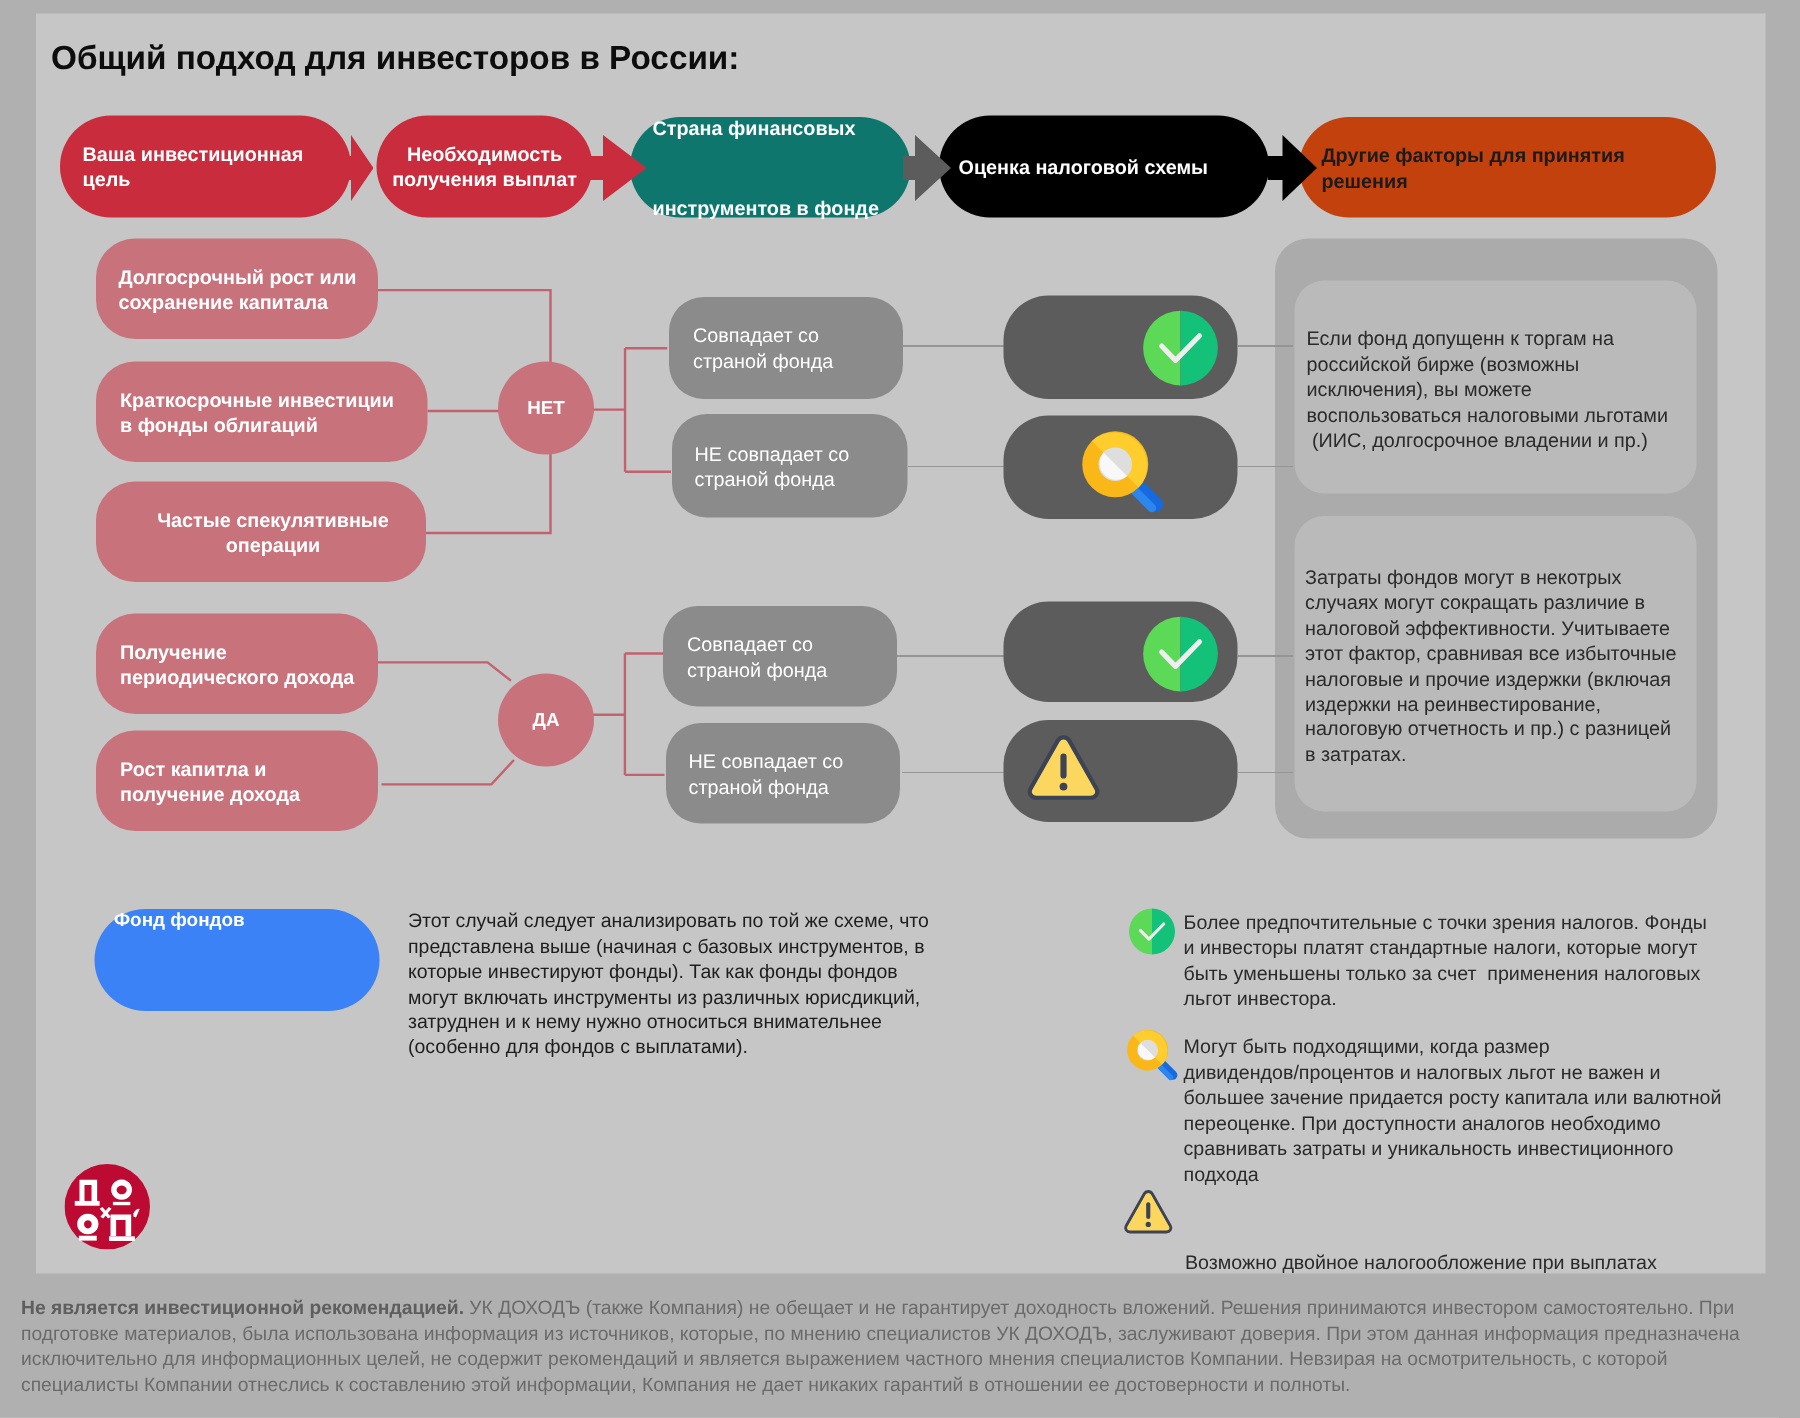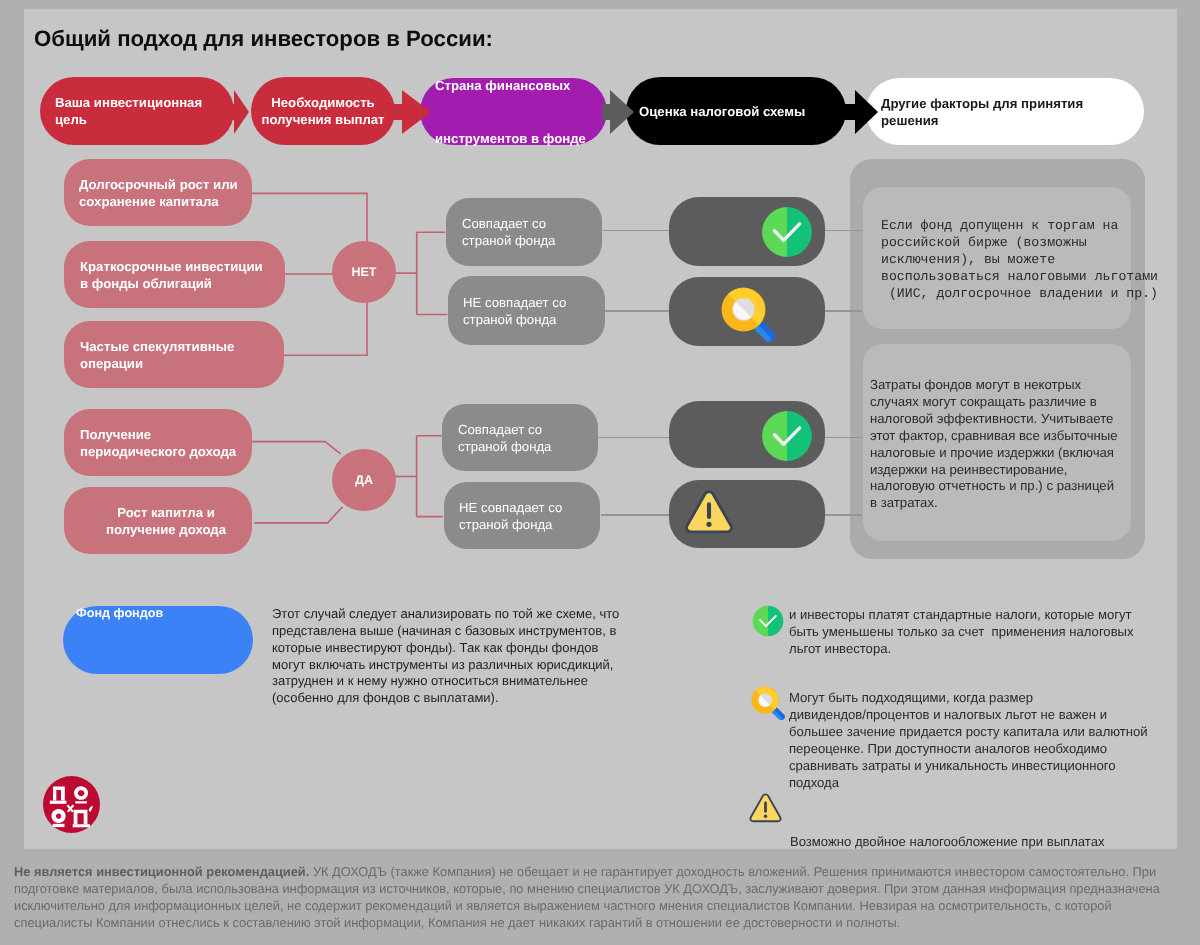--- a/index.html
+++ b/index.html
@@ -17,23 +17,23 @@
   .panel{left:24px;top:9px;width:1153px;height:840px;background:#c6c6c6;}
 
   
   .title{left:34px;top:26px;font-size:22.2px;font-weight:bold;color:#0d0d0d;white-space:nowrap;}
 
   
   .flowbox{border-radius:34px;color:#fff;font-size:13.2px;font-weight:bold;
            display:flex;flex-direction:column;justify-content:center;}
   .flowbox span{display:block;line-height:17px;white-space:nowrap;}
   .flowbox.red{background:#c92c3c;}
-  .flowbox.grey{background:#a21caf;gap:36px;}
+  .flowbox.grey{background:#0f766e;gap:36px;}
   .flowbox.black{background:#000;}
-  .flowbox.light{background:#ffffff;color:#1b1b1b;}
+  .flowbox.light{background:#c2410c;color:#1b1b1b;}
 
   
   .goal{background:#c8737c;border-radius:26px;color:#fff;font-size:13.2px;font-weight:bold;
         display:flex;flex-direction:column;justify-content:center;}
   .goal span{display:block;line-height:17px;white-space:nowrap;}
 
   
   .dec{background:#c8737c;border-radius:50%;color:#fff;font-size:12.5px;font-weight:bold;
        display:flex;align-items:center;justify-content:center;}
 
@@ -101,21 +101,21 @@
     <span>Другие факторы для принятия</span>
     <span>решения</span>
   </div>
 
     <svg class="abs" style="left:845px;top:90px;" width="33" height="44" viewBox="0 0 33 44">
     <path d="M0 14 L10 14 L10 0 L33 22 L10 44 L10 30 L0 30 Z" fill="#000"></path>
   </svg>
 
   <div class="abs notebox-outer" style="left:850px;top:159px;width:295px;height:400px;"></div>
   <div class="abs notebox" style="left:863px;top:187px;width:268px;height:142px;">
-    <div class="abs notetext" style="left:18px;top:31px;font-family:Liberation Mono, monospace;">
+    <div class="abs notetext" style="left:8px;top:31px;">
       <span>Если фонд допущенн к торгам на</span>
       <span>российской бирже (возможны</span>
       <span>исключения), вы можете</span>
       <span>воспользоваться налоговыми льготами</span>
       <span> (ИИС, долгосрочное владении и пр.)</span>
     </div>
   </div>
   <div class="abs notebox" style="left:863px;top:344px;width:268px;height:197px;">
     <div class="abs notetext" style="left:7px;top:33px;">
       <span>Затраты фондов могут в некотрых</span>
@@ -154,33 +154,33 @@
   </svg>
 
   <div class="abs goal" style="left:64px;top:159px;width:188px;height:67px;padding-left:15px;">
     <span>Долгосрочный рост или</span>
     <span>сохранение капитала</span>
   </div>
   <div class="abs goal" style="left:64px;top:241px;width:221px;height:67px;padding-left:16px;">
     <span>Краткосрочные инвестиции</span>
     <span>в фонды облигаций</span>
   </div>
-  <div class="abs goal" style="left:64px;top:321px;width:220px;height:67px;padding-left:16px;">
+  <div class="abs goal" style="left:64px;top:321px;width:220px;height:67px;padding-left:16px;text-align:center;">
     <span>Частые спекулятивные</span>
     <span>операции</span>
   </div>
   <div class="abs dec" style="left:332px;top:241px;width:64px;height:62px;">
     <span>НЕТ</span>
   </div>
 
   <div class="abs goal" style="left:64px;top:409px;width:188px;height:67px;padding-left:16px;">
     <span>Получение</span>
     <span>периодического дохода</span>
   </div>
-  <div class="abs goal" style="left:64px;top:487px;width:188px;height:67px;padding-left:16px;align-items:center;">
+  <div class="abs goal" style="left:64px;top:487px;width:188px;height:67px;padding-left:16px;">
     <span>Рост капитла и</span>
     <span>получение дохода</span>
   </div>
   <div class="abs dec" style="left:332px;top:449px;width:64px;height:62px;">
     <span>ДА</span>
   </div>
 
   <div class="abs mid" style="left:446px;top:198px;width:156px;height:68px;padding-left:16px;">
     <span>Совпадает со</span>
     <span>страной фонда</span>
@@ -258,20 +258,21 @@
       <path d="M80.6 58 q2.6 -5.8 7.3 -5.5 l-4.3 10 -3 -1 z"></path>
     </g>
   </svg>
 
   <svg class="abs" style="left:752px;top:605px;" width="32" height="32" viewBox="0 0 48 48">
     <path d="M24 1 A23 23 0 0 0 24 47 Z" fill="#5bd957"></path>
     <path d="M24 1 A23 23 0 0 1 24 47 Z" fill="#13c178"></path>
     <path d="M12.4 22.8 L20.9 31.6 L35.7 16.5" fill="none" stroke="#eeeeee" stroke-width="3.15" stroke-linecap="round" stroke-linejoin="round"></path>
   </svg>
   <div class="abs legtext" style="left:789px;top:606px;">
+    <span>Более предпочтительные с точки зрения налогов. Фонды</span>
     <span>и инвесторы платят стандартные налоги, которые могут</span>
     <span>быть уменьшены только за счет  применения налоговых</span>
     <span>льгот инвестора.</span>
   </div>
 
   <svg class="abs" style="left:748px;top:683px;" width="41" height="41" viewBox="0 0 48 48">
     <path d="M31.5 31.5 L39.5 39.5" stroke="#1769e0" stroke-width="7.4" stroke-linecap="round"></path>
     <path d="M29.8 33.2 L37.8 41.2" stroke="#2b86f0" stroke-width="4.2" stroke-linecap="round"></path>
     <circle cx="20" cy="20" r="16" fill="#f9b818"></circle>
     <path d="M8.7 8.7 A16 16 0 0 1 31.3 31.3 Z" fill="#ffcd2e"></path>

